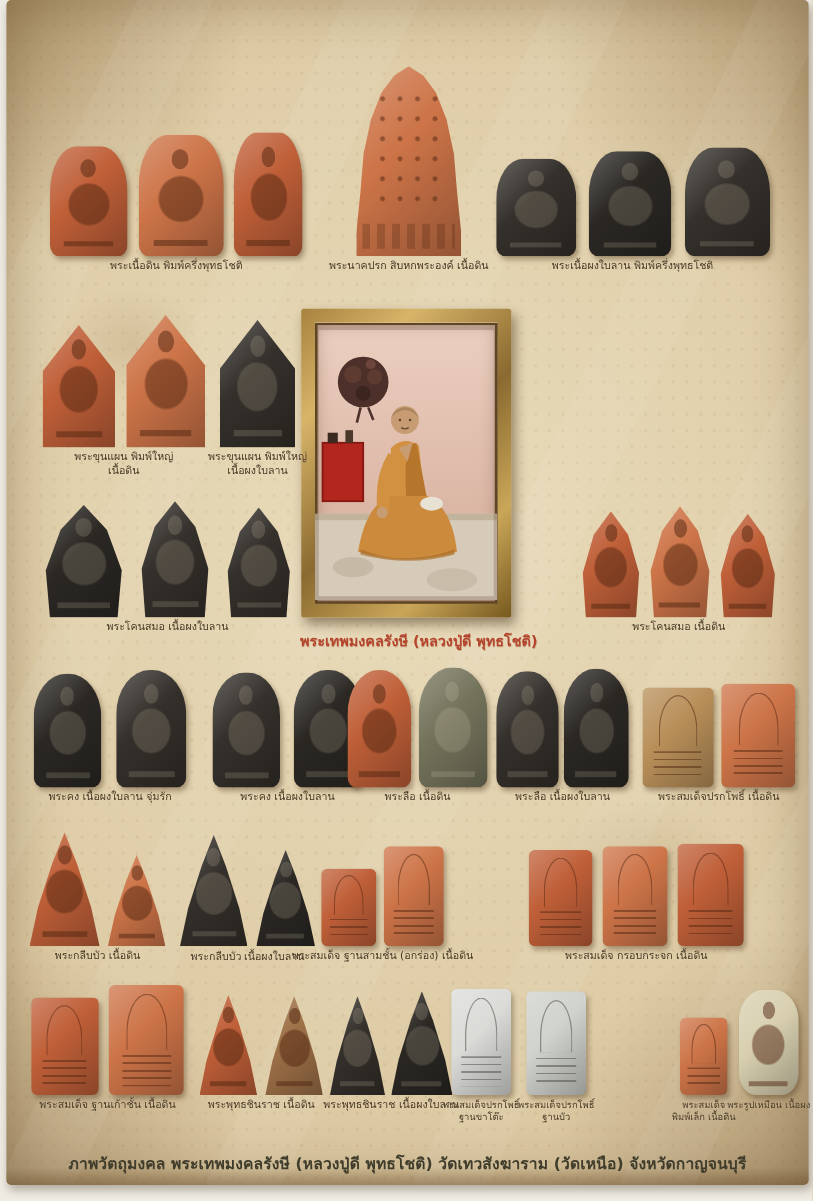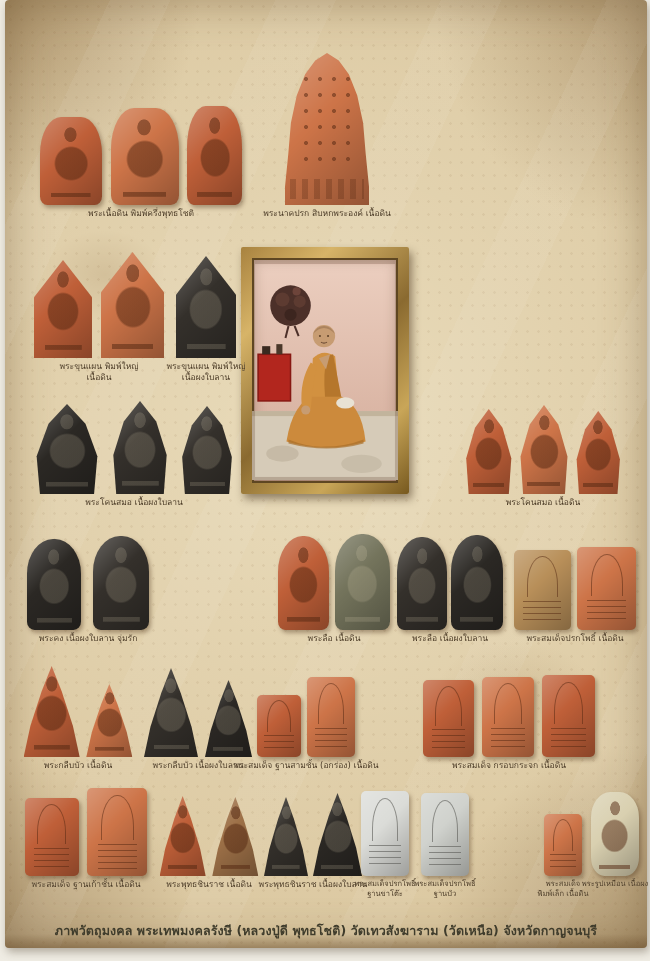--- a/index.html
+++ b/index.html
@@ -159,36 +159,45 @@
         <circle cx="75" cy="74" r="1" fill="#5d4128"></circle>
         <path d="M68 80 Q71 82 74 80" stroke="#6b4a33" stroke-width="1" fill="none"></path>
 
         <ellipse cx="92" cy="140" rx="9" ry="5.5" fill="#e8e2d4"></ellipse>
 
         <rect x="0" y="0" width="144" height="216" fill="none" stroke="rgba(90,60,40,.25)" stroke-width="6"></rect>
       </svg>
     </div>
   </div>
 
+  <div class="red-caption">พระเทพมงคลรังษี (หลวงปู่ดี พุทธโชติ)</div>
 
   <div class="page-title">ภาพวัตถุมงคล พระเทพมงคลรังษี (หลวงปู่ดี พุทธโชติ) วัดเทวสังฆาราม (วัดเหนือ) จังหวัดกาญจนบุรี</div>
 <div class="group" style="left: 30px; top: 100px; width: 212px;">
       <div class="amulets" style="height: 105px;">
         <div class="amulet shape-seated tone-light" style="width: 62px; height: 88px; background-color: rgb(191, 95, 56);"></div>
         <div class="amulet shape-seated tone-light" style="width: 68px; height: 97px; background-color: rgb(205, 116, 72);"></div>
         <div class="amulet shape-seated tone-light" style="width: 55px; height: 99px; background-color: rgb(191, 95, 56);"></div>
       </div>
       <div class="caption">พระเนื้อดิน พิมพ์ครึ่งพุทธโชติ</div>
     </div>
     <div class="group" style="left: 240px; top: 50px; width: 164px;">
       <div class="amulets" style="height: 155px;">
         <div class="amulet shape-nakprok tone-light" style="width: 84px; height: 152px; background-color: rgb(205, 116, 72);"></div>
       </div>
       <div class="caption">พระนาคปรก สิบหกพระองค์ เนื้อดิน</div>
     </div>
+    <div class="group" style="left: 385px; top: 113px; width: 232px;">
+      <div class="amulets" style="height: 92px;">
+        <div class="amulet shape-seated tone-dark" style="width: 64px; height: 78px; background-color: rgb(52, 48, 43);"></div>
+        <div class="amulet shape-seated tone-dark" style="width: 66px; height: 84px; background-color: rgb(43, 40, 36);"></div>
+        <div class="amulet shape-seated tone-dark" style="width: 68px; height: 87px; background-color: rgb(52, 48, 43);"></div>
+      </div>
+      <div class="caption">พระเนื้อผงใบลาน พิมพ์ครึ่งพุทธโชติ</div>
+    </div>
     <div class="group" style="left: 24px; top: 252px; width: 140px;">
       <div class="amulets" style="height: 106px;">
         <div class="amulet shape-arch tone-light" style="width: 58px; height: 98px; background-color: rgb(191, 95, 56);"></div>
         <div class="amulet shape-arch tone-light" style="width: 63px; height: 106px; background-color: rgb(205, 116, 72);"></div>
       </div>
       <div class="caption">พระขุนแผน พิมพ์ใหญ่</div>
       <div class="caption">เนื้อดิน</div>
     </div>
     <div class="group" style="left: 168px; top: 254px; width: 66px;">
       <div class="amulets" style="height: 104px;">
@@ -213,20 +222,27 @@
       </div>
       <div class="caption">พระโคนสมอ เนื้อดิน</div>
     </div>
     <div class="group" style="left: 14px; top: 534px; width: 138px;">
       <div class="amulets" style="height: 96px;">
         <div class="amulet shape-oblong tone-dark" style="width: 54px; height: 91px; background-color: rgb(43, 40, 36);"></div>
         <div class="amulet shape-oblong tone-dark" style="width: 56px; height: 94px; background-color: rgb(52, 48, 43);"></div>
       </div>
       <div class="caption">พระคง เนื้อผงใบลาน จุ่มรัก</div>
     </div>
+    <div class="group" style="left: 158px; top: 534px; width: 134px;">
+      <div class="amulets" style="height: 96px;">
+        <div class="amulet shape-oblong tone-dark" style="width: 54px; height: 92px; background-color: rgb(52, 48, 43);"></div>
+        <div class="amulet shape-oblong tone-dark" style="width: 55px; height: 94px; background-color: rgb(43, 40, 36);"></div>
+      </div>
+      <div class="caption">พระคง เนื้อผงใบลาน</div>
+    </div>
     <div class="group" style="left: 272px; top: 533px; width: 114px;">
       <div class="amulets" style="height: 97px;">
         <div class="amulet shape-oblong tone-light" style="width: 51px; height: 94px; background-color: rgb(191, 95, 56);"></div>
         <div class="amulet shape-oblong tone-dark" style="width: 55px; height: 96px; background-color: rgb(116, 116, 92);"></div>
       </div>
       <div class="caption">พระลือ เนื้อดิน</div>
     </div>
     <div class="group" style="left: 392px; top: 533px; width: 106px;">
       <div class="amulets" style="height: 97px;">
         <div class="amulet shape-oblong tone-dark" style="width: 50px; height: 93px; background-color: rgb(52, 48, 43);"></div>

